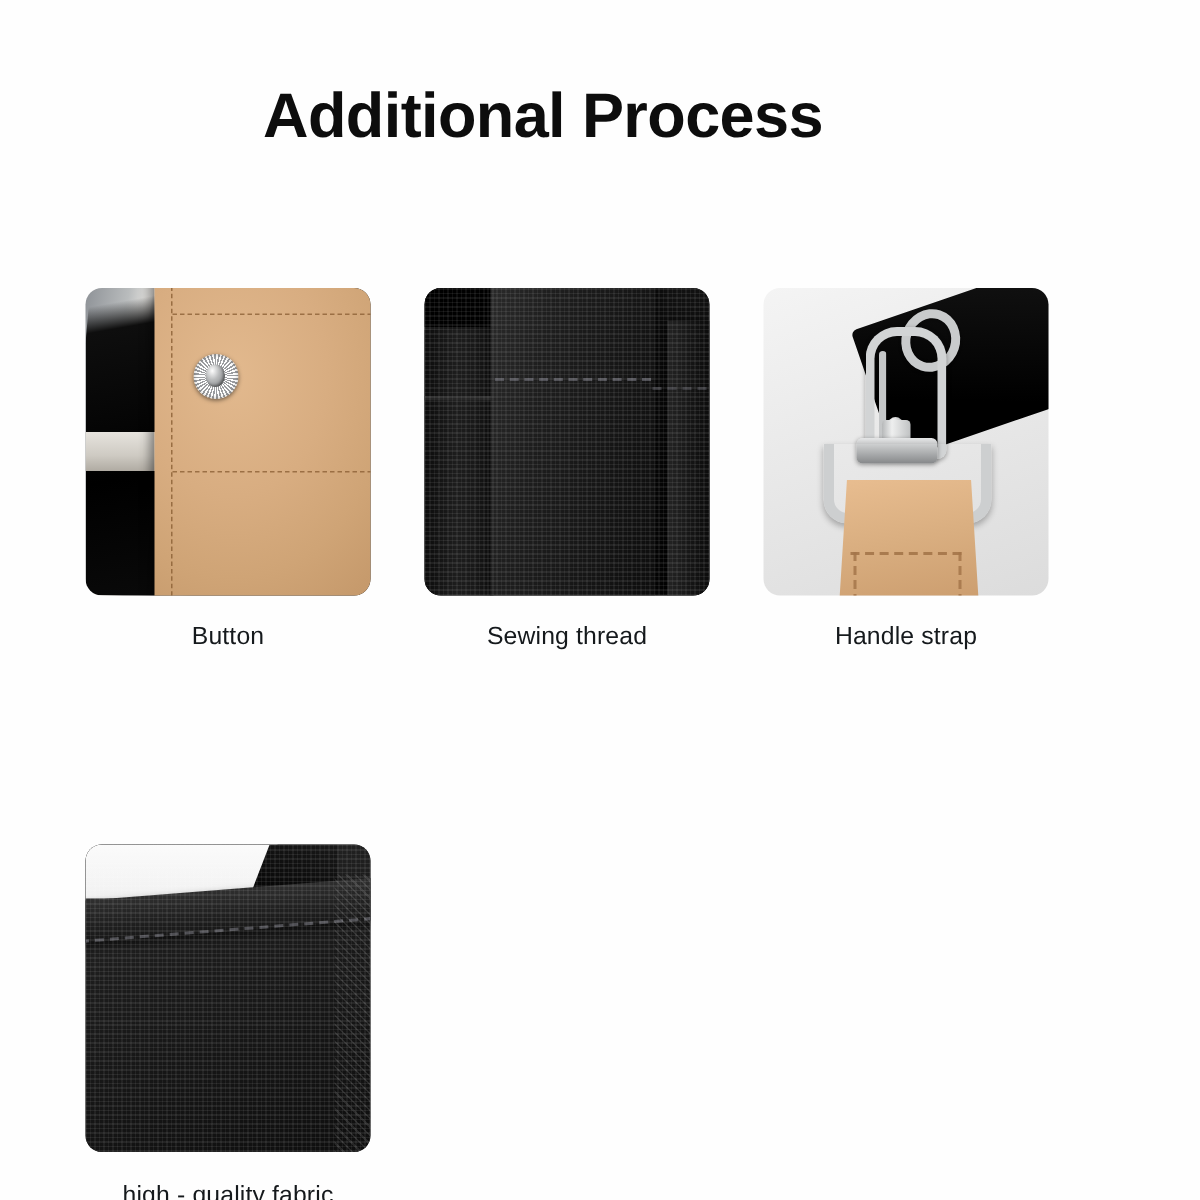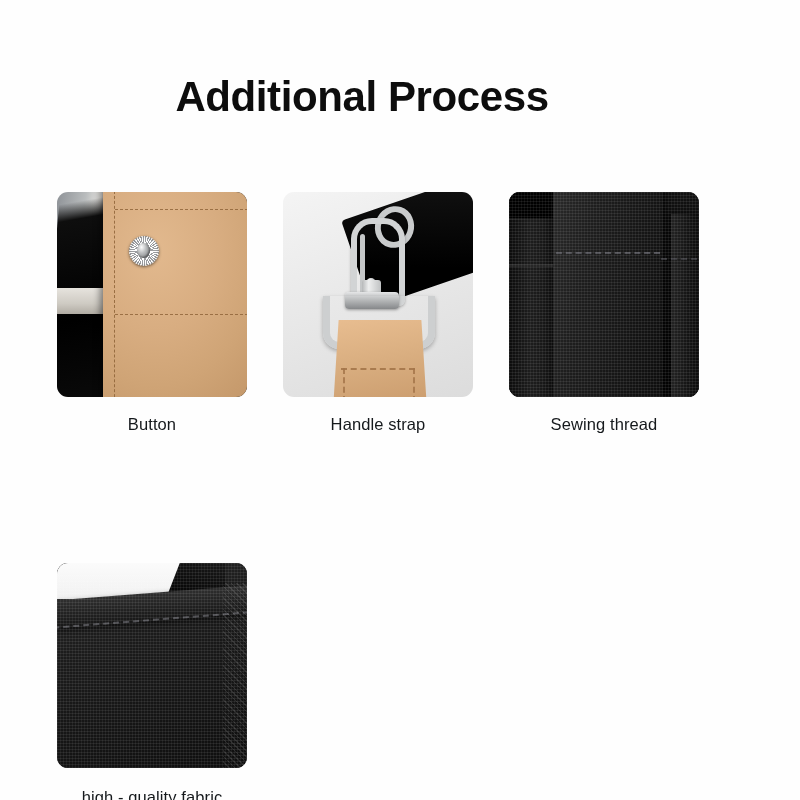--- a/index.html
+++ b/index.html
@@ -21,21 +21,20 @@
     background: #fefefe;
   }
 
   
   .header {
     position: absolute;
     top: 0;
     left: 0;
     width: 724px;
     text-align: center;
-    margin-top: 20px;
   }
   .title {
     margin: 0;
     padding-top: 54px;
     font-size: 42px;
     font-weight: bold;
     letter-spacing: -0.4px;
     color: #0d0d0d;
     font-family: "Liberation Sans", sans-serif;
     line-height: 1.1;
@@ -452,54 +451,54 @@
       <div class="thumb t-button">
         <div class="darkstrap"></div>
         <div class="floorline"></div>
         <div class="leather"></div>
         <div class="stitch-v"></div>
         <div class="stitch-top"></div>
         <div class="stitch-mid"></div>
         <div class="snap"></div>
       </div>
       <div class="caption">Button</div>
+    </div>
+
+    <div class="cell">
+      <div class="thumb t-sewing">
+        <div class="bg"></div>
+        <div class="topgap"></div>
+        <div class="left-strip"></div>
+        <div class="right-strip"></div>
+        <div class="center-strap"></div>
+        <div class="fold"></div>
+        <div class="stitchrow"></div>
+        <div class="stitchrow2"></div>
+        <div class="weave"></div>
+      </div>
+      <div class="caption">Sewing thread</div>
     </div>
 
     <div class="cell">
       <div class="thumb t-handle">
         <div class="blackstrap"></div>
         <div class="oring"></div>
         <div class="hookbody"></div>
         <div class="rivet"></div>
         <div class="hookstem"></div>
         <div class="swivel"></div>
         <div class="dring"></div>
         <div class="leathertab"></div>
         <div class="tabstitch"></div>
         <div class="tabstitch2"></div>
         <div class="tabstitch3"></div>
       </div>
       <div class="caption">Handle strap</div>
     </div>
 
-    <div class="cell">
-      <div class="thumb t-sewing">
-        <div class="bg"></div>
-        <div class="topgap"></div>
-        <div class="left-strip"></div>
-        <div class="right-strip"></div>
-        <div class="center-strap"></div>
-        <div class="fold"></div>
-        <div class="stitchrow"></div>
-        <div class="stitchrow2"></div>
-        <div class="weave"></div>
-      </div>
-      <div class="caption">Sewing thread</div>
-    </div>
-
 
     <div class="cell row2">
       <div class="thumb t-fabric">
         <div class="bg"></div>
         <div class="whitegap"></div>
         <div class="innerflap"></div>
         <div class="hem"></div>
         <div class="hemstitch"></div>
         <div class="rightedge"></div>
         <div class="weave"></div>

